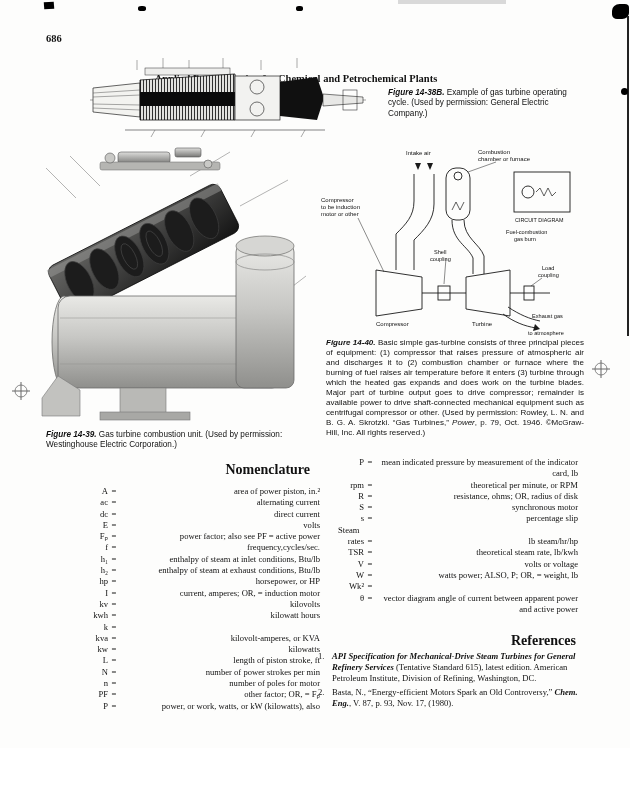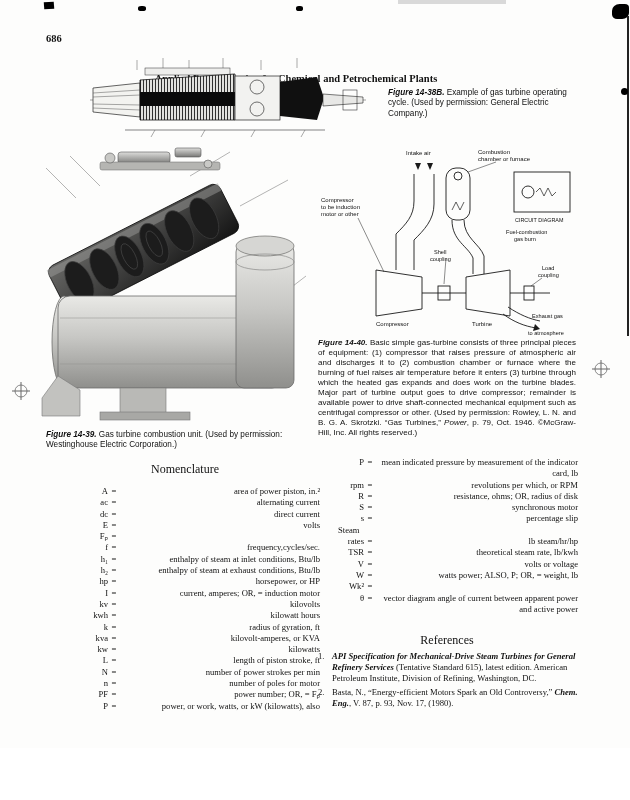--- a/index.html
+++ b/index.html
@@ -12,23 +12,23 @@
   
   .figtop{position:absolute;left:85px;top:54px;}
   .fig39{position:absolute;left:40px;top:146px;}
   .fig40{position:absolute;left:318px;top:146px;}
   svg text{font-family:"Liberation Sans",sans-serif;fill:#111;}
   
   .cap{font-family:"Liberation Sans",sans-serif;font-size:8.2px;line-height:10.4px;color:#111;}
   .cap b{font-weight:bold;font-style:italic;}
   .cap38b{position:absolute;left:388px;top:88px;width:180px;}
   .cap39{position:absolute;left:46px;top:430px;width:266px;}
-  .cap40{position:absolute;left:318px;top:338px;width:258px;text-align:justify;font-size:8px;line-height:10px;}
-  
-  .heading{position:absolute;font-size:12px;font-weight:normal;text-align:center;}
+  .cap40{position:absolute;left:326px;top:338px;width:258px;text-align:justify;font-size:8px;line-height:10px;}
+  
+  .heading{position:absolute;font-size:14px;font-weight:bold;text-align:right;}
   .nomhead{left:60px;top:462px;width:250px;}
   .refhead{left:318px;top:633px;width:258px;}
   .nomcol{position:absolute;font-size:8.6px;line-height:11.3px;}
   .nomleft{left:58px;top:486px;width:262px;}
   .nomright{left:318px;top:457px;width:260px;}
   .nrow{display:grid;grid-template-columns:50px 12px 1fr;}
   .nomright .nrow{grid-template-columns:46px 12px 1fr;}
   .nt{text-align:right;}
   .ne{text-align:center;}
   .nd{text-align:right;}
@@ -251,20 +251,21 @@
         <span class="nd">direct current</span>
       </div>
     <div class="nrow">
         <span class="nt">E</span>
         <span class="ne">=</span>
         <span class="nd">volts</span>
       </div>
     <div class="nrow">
         <span class="nt">Fₚ</span>
         <span class="ne">=</span>
+        <span class="nd">power factor; also see PF = active power</span>
       </div>
     <div class="nrow">
         <span class="nt">f</span>
         <span class="ne">=</span>
         <span class="nd">frequency,cycles/sec.</span>
       </div>
     <div class="nrow">
         <span class="nt">h₁</span>
         <span class="ne">=</span>
         <span class="nd">enthalpy of steam at inlet conditions, Btu/lb</span>
@@ -290,21 +291,20 @@
         <span class="nd">kilovolts</span>
       </div>
     <div class="nrow">
         <span class="nt">kwh</span>
         <span class="ne">=</span>
         <span class="nd">kilowatt hours</span>
       </div>
     <div class="nrow">
         <span class="nt">k</span>
         <span class="ne">=</span>
-        <span class="nd">radius of gyration, ft</span>
       </div>
     <div class="nrow">
         <span class="nt">kva</span>
         <span class="ne">=</span>
         <span class="nd">kilovolt-amperes, or KVA</span>
       </div>
     <div class="nrow">
         <span class="nt">kw</span>
         <span class="ne">=</span>
         <span class="nd">kilowatts</span>
@@ -320,39 +320,39 @@
         <span class="nd">number of power strokes per min</span>
       </div>
     <div class="nrow">
         <span class="nt">n</span>
         <span class="ne">=</span>
         <span class="nd">number of poles for motor</span>
       </div>
     <div class="nrow">
         <span class="nt">PF</span>
         <span class="ne">=</span>
-        <span class="nd">power number; OR, = Fₚ</span>
+        <span class="nd">other factor; OR, = Fₚ</span>
       </div>
     <div class="nrow">
         <span class="nt">P</span>
         <span class="ne">=</span>
         <span class="nd">power, or work, watts, or kW (kilowatts), also</span>
       </div>
   </div>
 
   <div class="nomcol nomright">
     <div class="nrow">
         <span class="nt">P</span>
         <span class="ne">=</span>
         <span class="nd">mean indicated pressure by measurement of the indicator card, lb</span>
       </div>
     <div class="nrow">
         <span class="nt">rpm</span>
         <span class="ne">=</span>
-        <span class="nd">revolutions per which, or RPM</span>
+        <span class="nd">theoretical per minute, or RPM</span>
       </div>
     <div class="nrow">
         <span class="nt">R</span>
         <span class="ne">=</span>
         <span class="nd">resistance, ohms; OR, radius of disk</span>
       </div>
     <div class="nrow">
         <span class="nt">S</span>
         <span class="ne">=</span>
         <span class="nd">synchronous motor</span>

